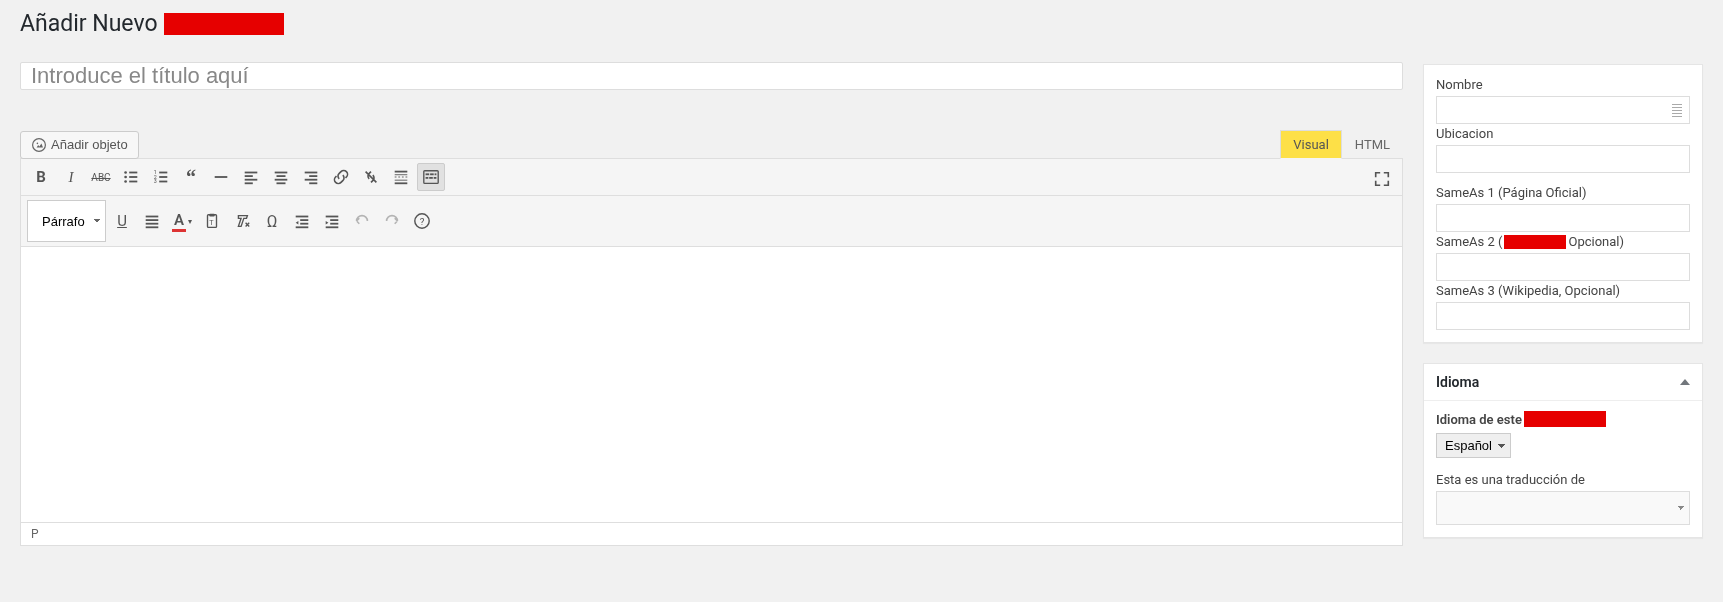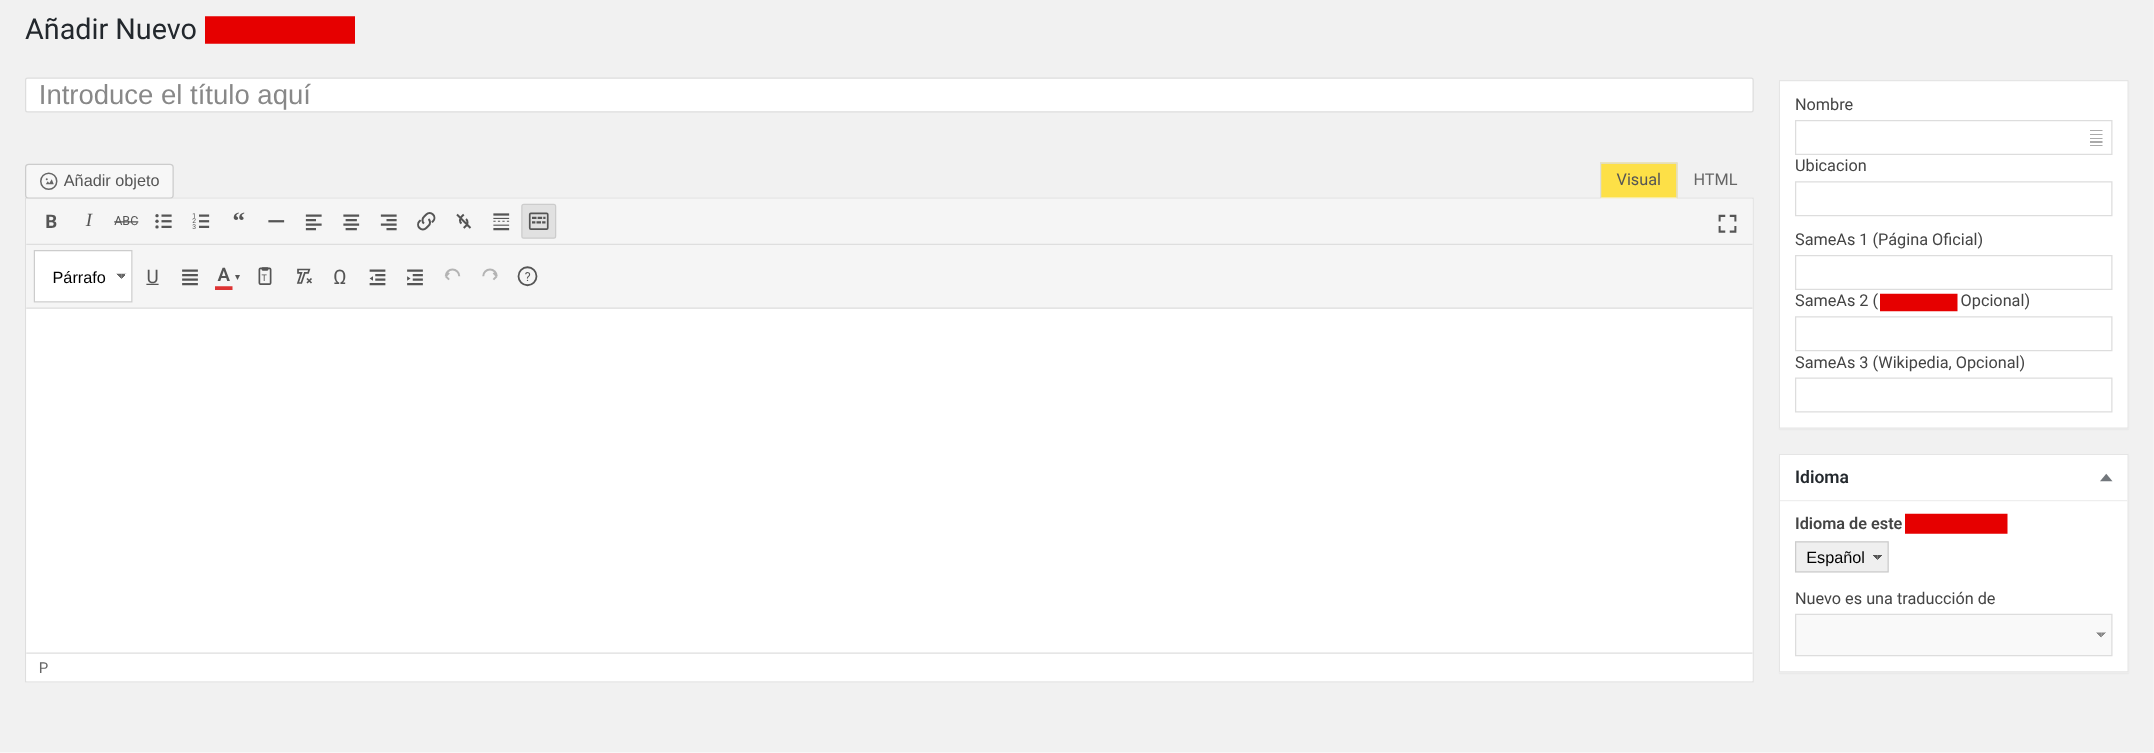--- a/index.html
+++ b/index.html
@@ -264,18 +264,18 @@
         <h2>Idioma</h2>
         <div class="toggle-ind"></div>
       </div>
       <div class="postbox-body">
         <div class="bold-label">
           <span>Idioma de este</span>
           <span class="redact" style="width:82px;height:16px"></span>
         </div>
         <select class="lang-select"><option>Español</option></select>
         <div style="height:14px"></div>
-        <div>Nuevo es una traducción de</div>
+        <div>Esta es una traducción de</div>
         <select class="trans-sel"><option>--No hay--</option></select>
       </div>
     </div>
   </div>
 </div>
 
 </body></html>

